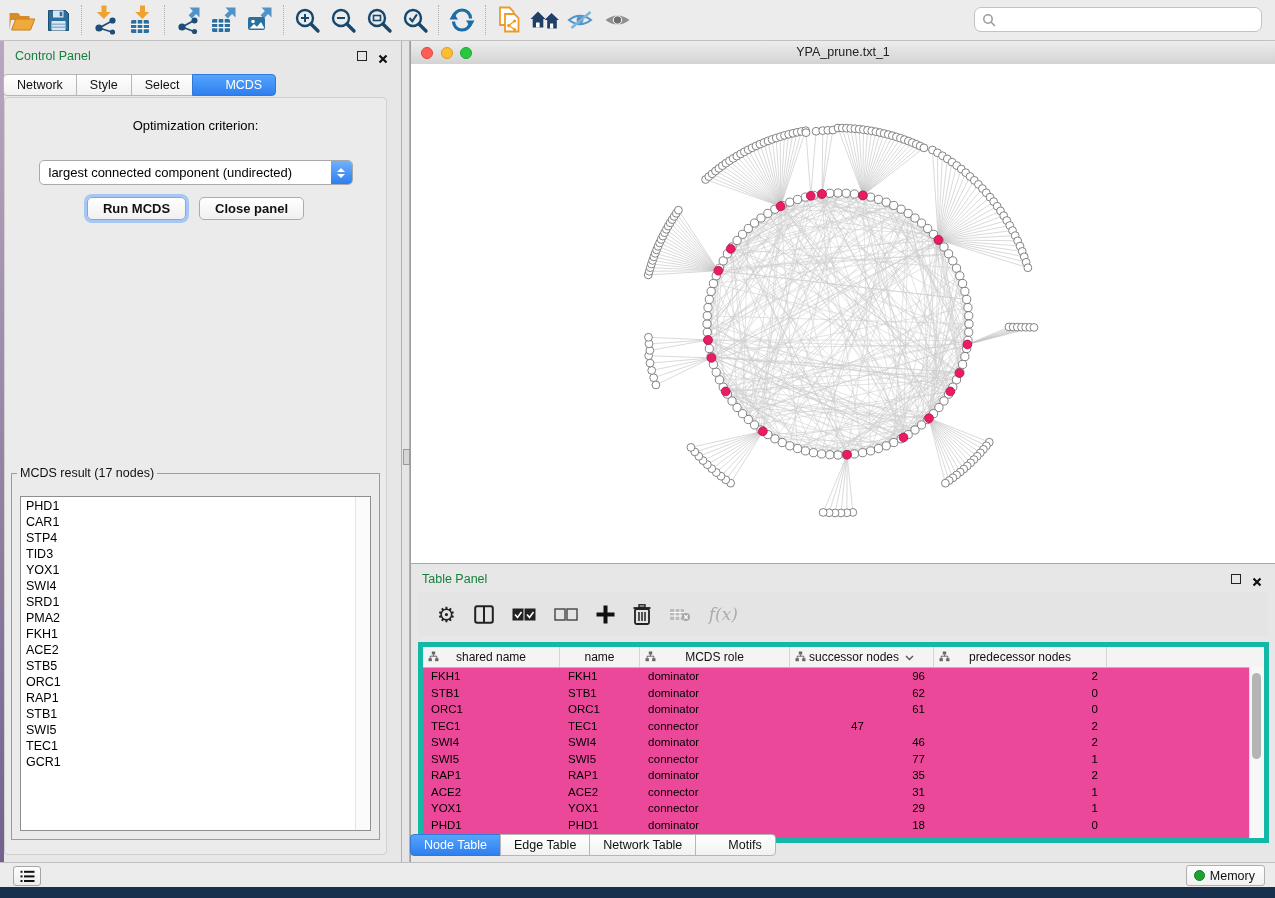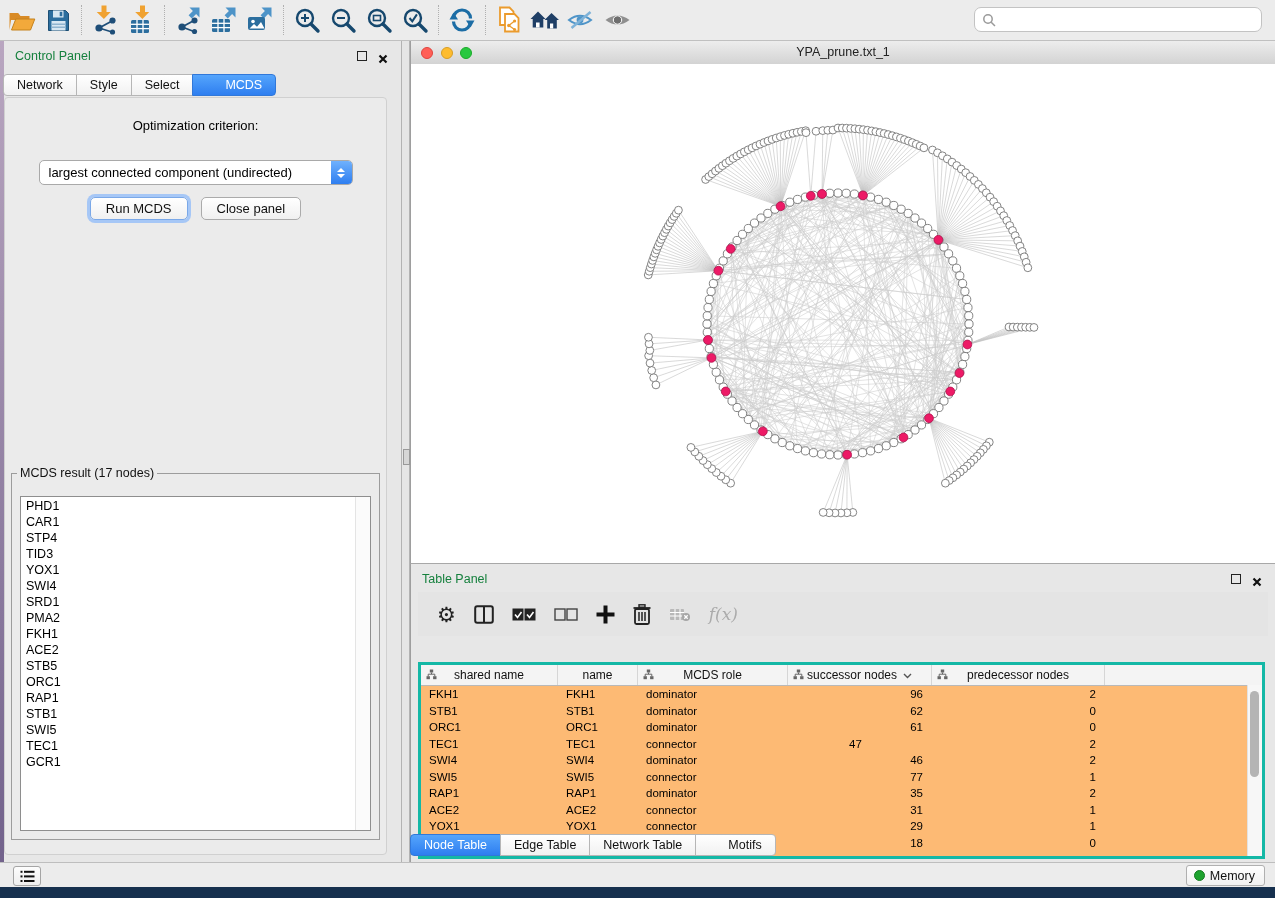--- a/index.html
+++ b/index.html
@@ -32,21 +32,21 @@
   .opt-label{margin-top:20px;text-align:center;font-size:13px;color:#000;}
   .dropdown{width:312px;height:23px;margin:27px auto 0;position:relative;background:#fff;
             border:1px solid #a9a9a9;border-radius:5px;box-sizing:content-box;}
   .dd-text{font-size:13px;line-height:23px;padding-left:9px;display:block;white-space:nowrap;overflow:hidden;color:#000;}
   .dd-stepper{position:absolute;right:0;top:0;width:21px;height:23px;background:linear-gradient(#6fb1fd,#2e7ef0);
               border-radius:0 4px 4px 0;display:flex;flex-direction:column;align-items:center;justify-content:center;gap:2px;}
   .dd-stepper .up{width:0;height:0;border-left:4px solid transparent;border-right:4px solid transparent;border-bottom:4.5px solid #fff;}
   .dd-stepper .dn{width:0;height:0;border-left:4px solid transparent;border-right:4px solid transparent;border-top:4.5px solid #fff;}
   .btn-row{display:flex;justify-content:center;gap:13px;margin-top:12px;}
   .mac-btn{font-family:"Liberation Sans",sans-serif;font-size:13px;height:23px;padding:0 15px;
-           background:linear-gradient(#ffffff,#f0f0f0);border:1px solid #ababab;border-radius:5px;color:#111;}
+           background:linear-gradient(#ffffff,#f0f0f0);border:1px solid #ababab;border-radius:5px;color:#111;font-weight:bold;}
   .mac-btn.focused{box-shadow:0 0 0 3px rgba(110,170,255,.55);border-color:#7aa8e8;}
   .result-fs{position:absolute;top:368px;left:6px;right:6px;height:372px;border:1px solid #9c9c9c;margin:0;padding:0;}
   .result-fs legend{font-size:12.5px;padding:0 3px;margin-left:5px;color:#111;}
   .result-list{position:absolute;top:16px;left:8px;right:8px;bottom:8px;background:#fff;
                border:1px solid #8e8e8e;overflow:hidden;padding:1px 0 0 5px;}
   .list-item{font-size:12.5px;line-height:16px;color:#000;}
   .list-scroll{position:absolute;top:17px;right:9px;bottom:9px;width:14px;background:#fbfbfb;border-left:1px solid #e4e4e4;}
   
   #v-split{position:absolute;left:401px;top:41px;width:9px;height:821px;background:#e5e5e5;
            border-left:1px solid #b2b2b2;border-right:1px solid #b2b2b2;box-sizing:border-box;}
@@ -62,22 +62,22 @@
   .tl.green{left:49px;background:#28c840;border:1px solid #1aab29;}
   .net-canvas{position:absolute;top:23px;left:0;right:0;bottom:0;background:#fff;overflow:hidden;}
   
   #table-panel{position:absolute;left:410px;top:563px;width:865px;height:299px;background:#e7e7e7;
                border-left:1px solid #9e9e9e;border-top:1px solid #a8a8a8;box-sizing:border-box;}
   .tp-toolbar{position:absolute;top:28px;left:7px;right:7px;height:44px;background:#e4e4e4;
               display:flex;align-items:center;gap:18px;padding-left:19px;}
   .tp-ic{display:flex;align-items:center;justify-content:center;}
   .gear-char{font-size:21px;line-height:21px;color:#222;}
   .fx{font-family:"DejaVu Serif",serif;font-style:italic;font-size:17px;color:#ababab;}
-  .node-table{position:absolute;top:78px;left:7px;width:841px;height:191px;background:#fdba74;
-              border:3px solid #14b8a6;box-sizing:content-box;overflow:hidden;margin-top:20px;}
+  .node-table{position:absolute;top:78px;left:7px;width:841px;height:191px;background:#ec4899;
+              border:5px solid #14b8a6;box-sizing:content-box;overflow:hidden;}
   .nt-head{display:flex;height:20px;background:#f4f4f4;border-bottom:1px solid #b9b9b9;}
   .th{position:relative;font-size:12px;color:#111;border-right:1px solid #d6d6d6;flex:0 0 auto;
       display:flex;align-items:center;justify-content:center;gap:6px;box-sizing:border-box;}
   .th .tree{position:absolute;left:5px;top:4px;}
   .tr{display:flex;height:16.5px;}
   .td{font-size:11.5px;line-height:16.5px;flex:0 0 auto;color:#000;white-space:nowrap;box-sizing:border-box;}
   .td.al{padding-left:8px;}
   .td.ar{text-align:right;padding-right:9px;}
   .nt-scroll{position:absolute;top:20px;right:0;bottom:0;width:14px;background:#f7f7f7;border-left:1px solid #e2e2e2;}
   .nt-thumb{position:absolute;left:2px;top:6px;width:9px;height:86px;background:#b4b4b4;border-radius:5px;}

